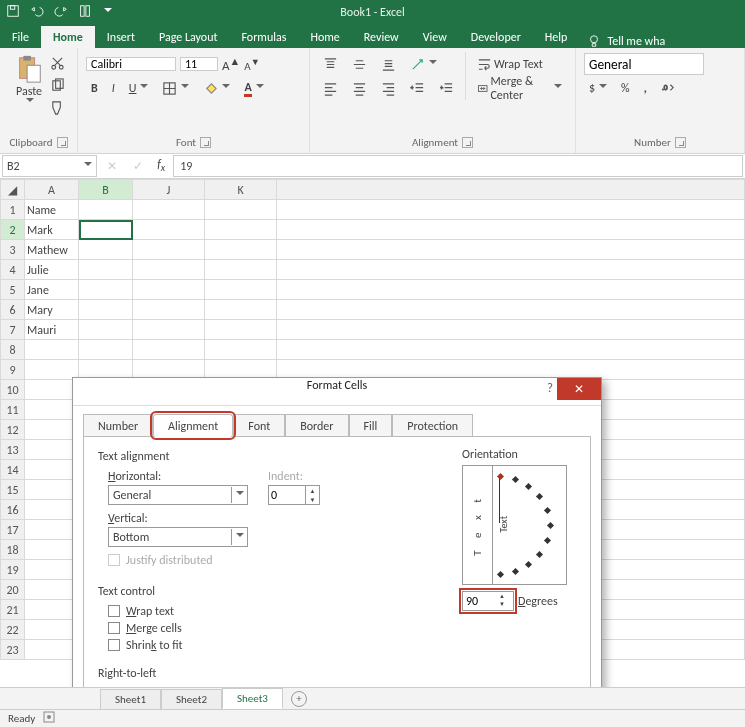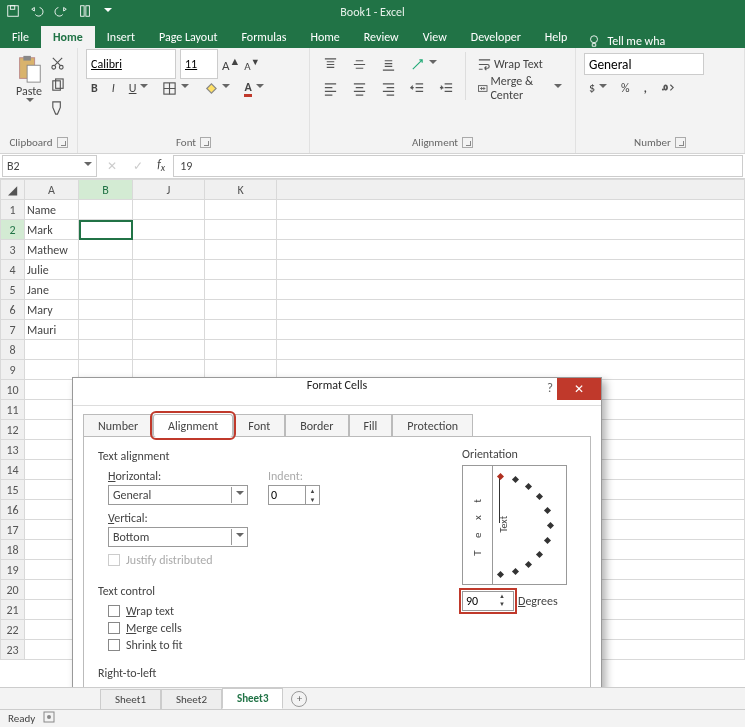--- a/index.html
+++ b/index.html
@@ -18,21 +18,21 @@
   .bulb { width: 14px; height: 14px; stroke: #fff; fill: none; }
   
   .ribbon { height: 106px; background: #f3f3f3; border-bottom: 1px solid #d4d4d4; display:flex; }
   .ribgroup { border-right: 1px solid #e1e1e1; padding: 4px 8px 2px 8px; display:flex; flex-direction:column; justify-content:space-between; }
   .riblabel { text-align:center; font-size:11px; color:#666; padding: 2px 0; display:flex; justify-content:center; align-items:center; gap:4px;}
   .riblabel .launcher{ width:11px;height:11px;border:1px solid #aaa; position:relative;}
   .riblabel .launcher::after{content:"";position:absolute;right:1px;bottom:1px;width:4px;height:4px;border-right:1px solid #888;border-bottom:1px solid #888;}
   .rib-row { display:flex; align-items:center; gap:4px; height:24px;}
   .rib-btn { padding:2px 4px; border:1px solid transparent; display:inline-flex; align-items:center; gap:2px;}
   .rib-ico { width:15px; height:15px; stroke:#555; fill:none; stroke-width:1.2;}
-  .font-sel { height:30px; border:1px solid #ccc; background:#fff; font-size:12px; padding:0 16px 0 4px;text-decoration:underline; }
+  .font-sel { height:14px; border:1px solid #ccc; background:#fff; font-size:12px; padding:0 16px 0 4px; }
   .font-name{ width:90px;} .font-size{ width:38px;}
   .dd { width:8px;height:8px; border-left:4px solid transparent;border-right:4px solid transparent;border-top:4px solid #666; display:inline-block; margin-left:2px;}
   .paste-big { display:flex; flex-direction:column; align-items:center; padding:2px 6px;}
   .paste-icon{ width:30px;height:30px; }
   .num-sel { height:22px; width:120px; border:1px solid #ccc; background:#fff; padding: 0 4px;}
   
   .namebox-row{ height:25px; border-bottom:1px solid #d4d4d4; display:flex; align-items:center; background:#fff;}
   .namebox{ width:95px; height:22px; border:1px solid #ccc; margin:0 2px; padding:0 4px; display:flex; align-items:center; justify-content:space-between; background:#fff;}
   .fbar{ flex:1; height:22px; border:1px solid #ccc; margin:0 2px; padding:0 6px; display:flex; align-items:center; background:#fff;}
   
@@ -40,21 +40,21 @@
   table.grid{ border-collapse:collapse; width:100%;}
   .grid th,.grid td{ border:1px solid #d9d9d9; height:20px; font-size:12px; padding:0 2px;}
   .grid th{ background:#f0f0f0; font-weight:normal; color:#555; text-align:center;}
   .grid .rowhdr{ width:24px; text-align:center; background:#f0f0f0;}
   .grid td{ text-align:left;}
   .grid .selhdr{ background:#d3ebd3; color:#217346;}
   .grid td.sel{ outline:2px solid #217346; outline-offset:-2px;}
   
   .sheetbar{ position:absolute; bottom:18px; left:0; right:0; height:22px; background:#f3f3f3; border-top:1px solid #ccc; display:flex; align-items:center; padding-left:100px; gap:0; font-size:11px;}
   .sheet-tab{ padding:3px 14px; border:1px solid #ccc; border-bottom:none; background:#eee;}
-  .sheet-tab.active{ background:#fff; border-bottom:1px solid #fff; color:#217346; font-weight:700;}
+  .sheet-tab.active{ background:#fff; border-bottom:1px solid #fff; color:#217346; font-weight:400;}
   .add-sheet{width:16px;height:16px;border:1px solid #999;border-radius:50%;margin-left:8px;display:flex;align-items:center;justify-content:center;font-size:11px;color:#666;}
   .statusbar{ position:absolute; bottom:0; left:0; right:0; height:18px; background:#f3f3f3; border-top:1px solid #ccc; font-size:11px; padding:2px 8px; display:flex; align-items:center; gap:8px;}
   
   .dialog{ position:absolute; left:72px; top:198px; width:530px; height:474px; background:#fff; border:1px solid #999; box-shadow:4px 4px 8px rgba(0,0,0,.3); font-size:12px;}
   .dlg-title{ height:28px; background:#fff; border-bottom:1px solid #ddd; display:flex; justify-content:center; position:relative; font-size:12px; color:#222;}
   .dlg-close{ position:absolute; right:0; top:0; width:44px; height:22px; background:#c0392b; color:#fff; display:flex;align-items:center;justify-content:center;}
   .dlg-help{ position:absolute; right:48px; top:2px; font-size:13px; color:#666;}
   .dlg-tabs{ display:flex; padding:8px 10px 0 10px; gap:0;}
   .dlg-tab{ padding:4px 14px; border:1px solid #bbb; border-bottom:none; background:#f5f5f5;}
   .dlg-tab.active{ background:#fff; position:relative; z-index:2;}

